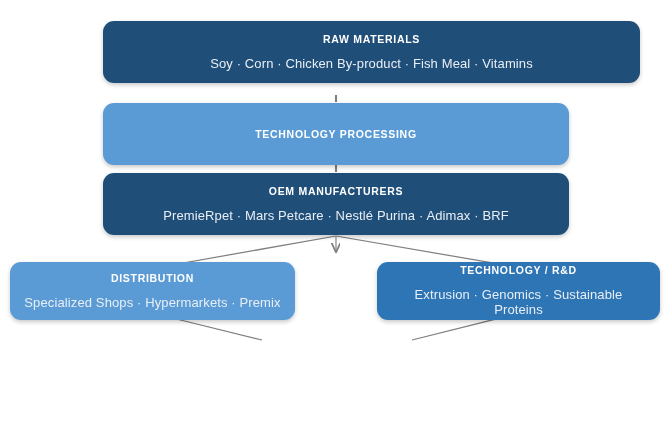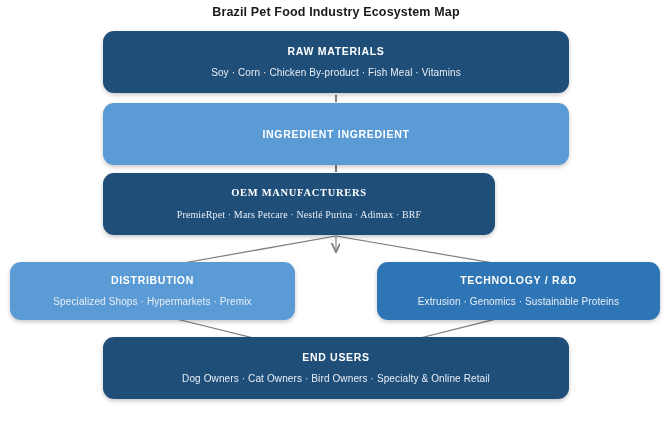--- a/index.html
+++ b/index.html
@@ -60,42 +60,41 @@
   .node-title {
     font-size: 10.5px;
     font-weight: bold;
     color: #ffffff;
     letter-spacing: 0.7px;
     text-align: center;
     line-height: 1.2;
   }
   .node-sub {
     margin-top: 10px;
-    font-size: 10px;
+    font-size: 13px;
     font-weight: normal;
     color: #e8eef5;
     letter-spacing: 0.12px;
     text-align: center;
     line-height: 1.2;
   }
 
   
-  #node-raw           { left: 103px; top: 31px;  width: 466px; height: 62px; }
+  #node-raw           { left: 103px; top: 21px;  width: 537px; height: 62px; }
   #node-ingredient    { left: 103px; top: 103px; width: 466px; height: 62px; }
-  #node-oem           { left: 103px; top: 173px; width: 392px; height: 62px; font-family: Liberation Serif, serif; }
+  #node-oem           { left: 103px; top: 173px; width: 466px; height: 62px; }
   #node-distribution  { left: 10px;  top: 262px; width: 285px; height: 58px; padding-left: 12px; }
   #node-technology    { left: 377px; top: 262px; width: 283px; height: 58px; }
   #node-endusers      { left: 103px; top: 337px; width: 466px; height: 62px; }
 </style>
 </head>
 <body>
 
 <div id="canvas">
 
-  <div id="title">Brazil Pet Food Industry Ecosystem Map</div>
 
   <svg id="links" viewBox="0 0 672 427" width="672" height="427" aria-hidden="true">
     <defs>
       <marker id="arrowhead" markerWidth="7" markerHeight="7" refX="5.4" refY="2.6" orient="auto" markerUnits="strokeWidth">
         <path d="M0,0 L5.6,2.6 L0,5.2" fill="none" stroke="#7f7f7f" stroke-width="1.1" stroke-linecap="round" stroke-linejoin="round"></path>
       </marker>
     </defs>
 
     <line x1="336" y1="95" x2="336" y2="102" stroke="#7f7f7f" stroke-width="2.1"></line>
 
@@ -111,36 +110,32 @@
 
     <line x1="524" y1="312" x2="412" y2="340" stroke="#7f7f7f" stroke-width="1.25"></line>
   </svg>
 
   <div class="node" id="node-raw" style="background:#1f4e79;">
     <div class="node-title">RAW MATERIALS</div>
     <div class="node-sub">Soy · Corn · Chicken By-product · Fish Meal · Vitamins</div>
   </div>
 
   <div class="node" id="node-ingredient" style="background:#5b9bd5;">
-    <div class="node-title">INGREDIENT INGREDIENT</div>
+    <div class="node-title">TECHNOLOGY PROCESSING</div>
   </div>
 
   <div class="node" id="node-oem" style="background:#1f4e79;">
     <div class="node-title">OEM MANUFACTURERS</div>
     <div class="node-sub">PremieRpet · Mars Petcare · Nestlé Purina · Adimax · BRF</div>
   </div>
 
   <div class="node" id="node-distribution" style="background:#5b9bd5;">
     <div class="node-title">DISTRIBUTION</div>
     <div class="node-sub">Specialized Shops · Hypermarkets · Premix</div>
   </div>
 
   <div class="node" id="node-technology" style="background:#2e75b6;">
     <div class="node-title">TECHNOLOGY / R&amp;D</div>
     <div class="node-sub">Extrusion · Genomics · Sustainable Proteins</div>
   </div>
 
-  <div class="node" id="node-endusers" style="background:#1f4e79;">
-    <div class="node-title">END USERS</div>
-    <div class="node-sub">Dog Owners · Cat Owners · Bird Owners · Specialty &amp; Online Retail</div>
-  </div>
 
 </div>
 
 </body></html>

